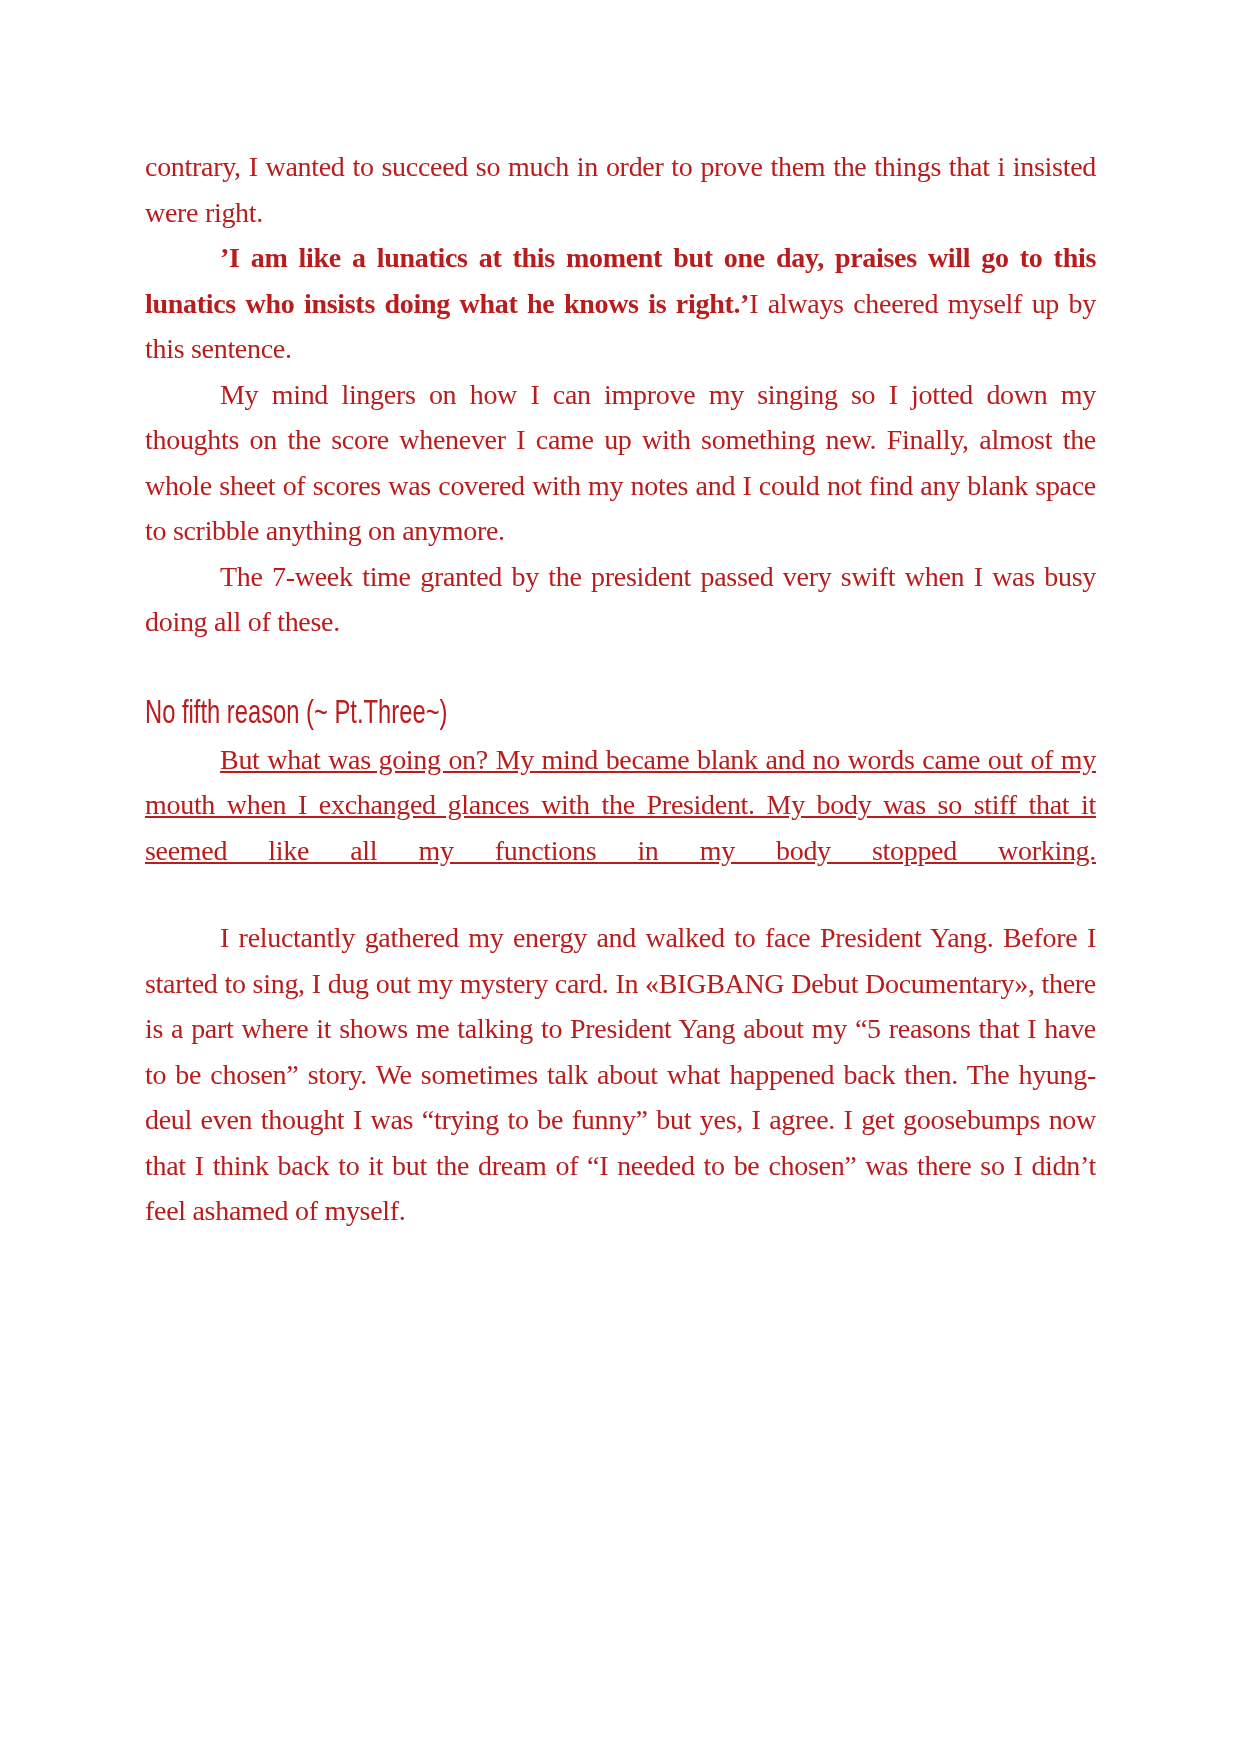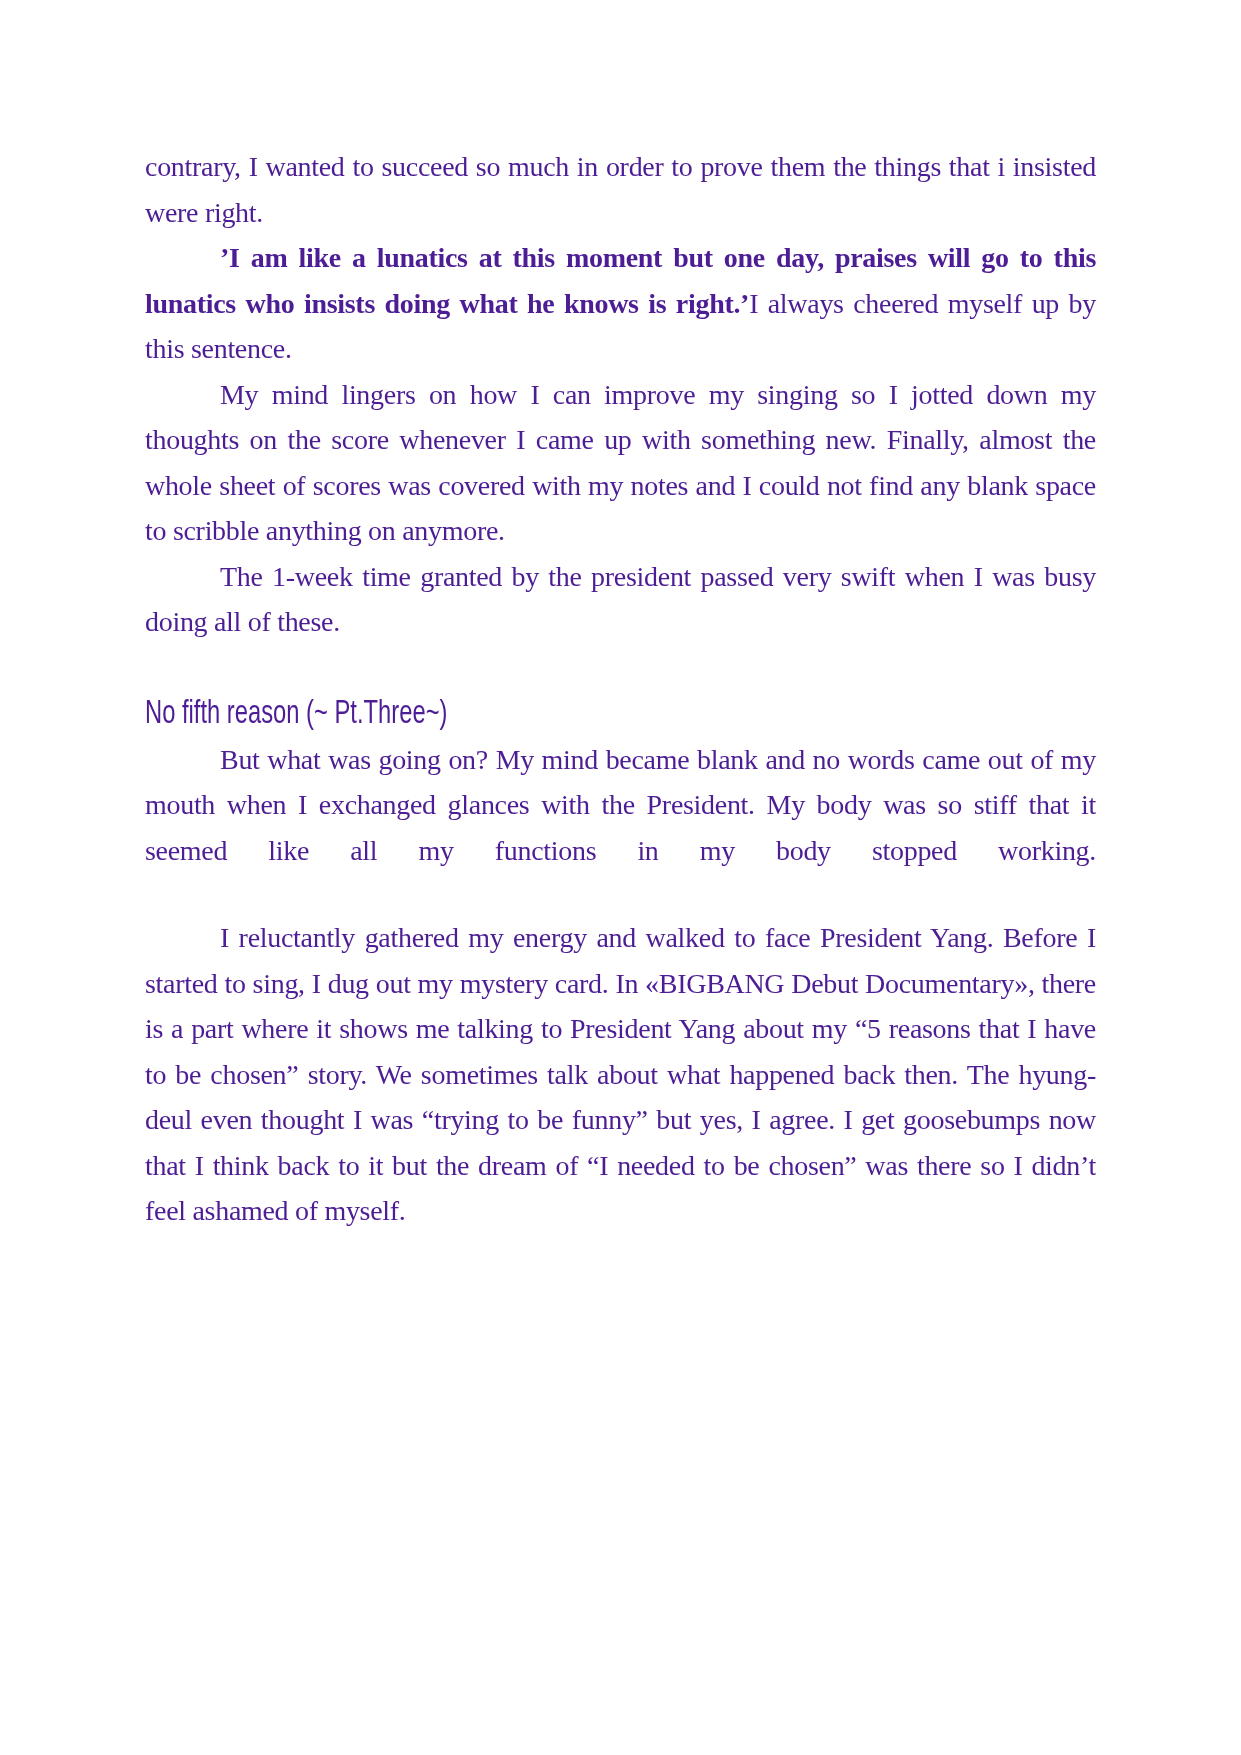--- a/index.html
+++ b/index.html
@@ -6,37 +6,38 @@
     margin: 0;
     padding: 0;
     background: #ffffff;
   }
   .page {
     position: relative;
     width: 1241px;
     height: 1719px;
     box-sizing: border-box;
     background: #ffffff;
-    color: #4c1d95;
+    color: #b91c1c;
     padding: 144px 145px 0 145px;
     font-family: "Liberation Serif", serif;
     font-size: 28px;
     line-height: 45.5px;
     letter-spacing: -0.3px;
     overflow: hidden;
   }
   .paragraph {
     margin: 0;
     text-align: justify;
   }
   .paragraph.indent {
     text-indent: 75px;
   }
   .paragraph.justify-last {
     text-align-last: justify;
+    text-decoration: underline;
   }
   .seg-regular {
     font-weight: normal;
     font-style: normal;
   }
   .seg-bold {
     font-weight: bold;
   }
   .seg-bold-italic {
     font-weight: bold;
@@ -60,20 +61,20 @@
   }
 </style>
 </head>
 <body>
 
 <div class="page">
   <div>
       <p class="paragraph"><span class="seg-regular">contrary, I wanted to succeed so much in order to prove them the things that i insisted were right.</span></p>
       <p class="paragraph indent"><span class="seg-bold-italic">’I am like a lunatics at this moment but one day, praises will go to this lunatics who insists doing what he knows is right.’</span><span class="seg-regular">I always cheered myself up by this sentence.</span></p>
       <p class="paragraph indent"><span class="seg-regular">My mind lingers on how I can improve my singing so I jotted down my thoughts on the score whenever I came up with something new. Finally, almost the whole sheet of scores was covered with my notes and I could not find any blank space to scribble anything on anymore.</span></p>
-      <p class="paragraph indent"><span class="seg-regular">The 1-week time granted by the president passed very swift when I was busy doing all of these.</span></p>
+      <p class="paragraph indent"><span class="seg-regular">The 7-week time granted by the president passed very swift when I was busy doing all of these.</span></p>
       <div class="spacer"></div>
       <h2 class="heading"><span class="heading-inner">No fifth reason (~ Pt.Three~)</span></h2>
       <p class="paragraph indent justify-last"><span class="seg-regular">But what was going on? My mind became blank and no words came out of my mouth when I exchanged glances with the President. My body was so stiff that it seemed like all my functions in my body stopped working.</span></p>
       <div class="spacer"></div>
       <p class="paragraph indent"><span class="seg-regular">I reluctantly gathered my energy and walked to face President Yang. Before I started to sing, I dug out my mystery card. In «BIGBANG Debut Documentary», there is a part where it shows me talking to President Yang about my “5 reasons that I have to be chosen” story. We sometimes talk about what happened back then. The hyung-deul even thought I was “trying to be funny” but yes, I agree. I get goosebumps now that I think back to it but the dream of “I needed to be chosen” was there so I didn’t feel ashamed of myself.</span></p>
     </div>
 </div>
 
 </body></html>

